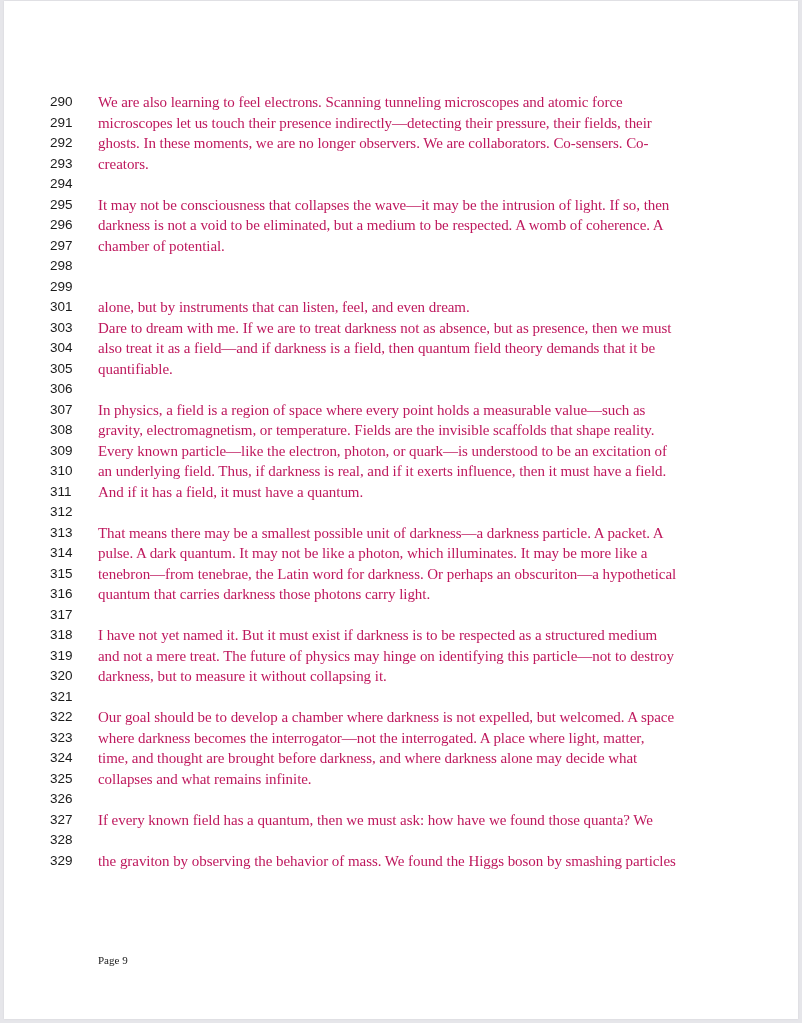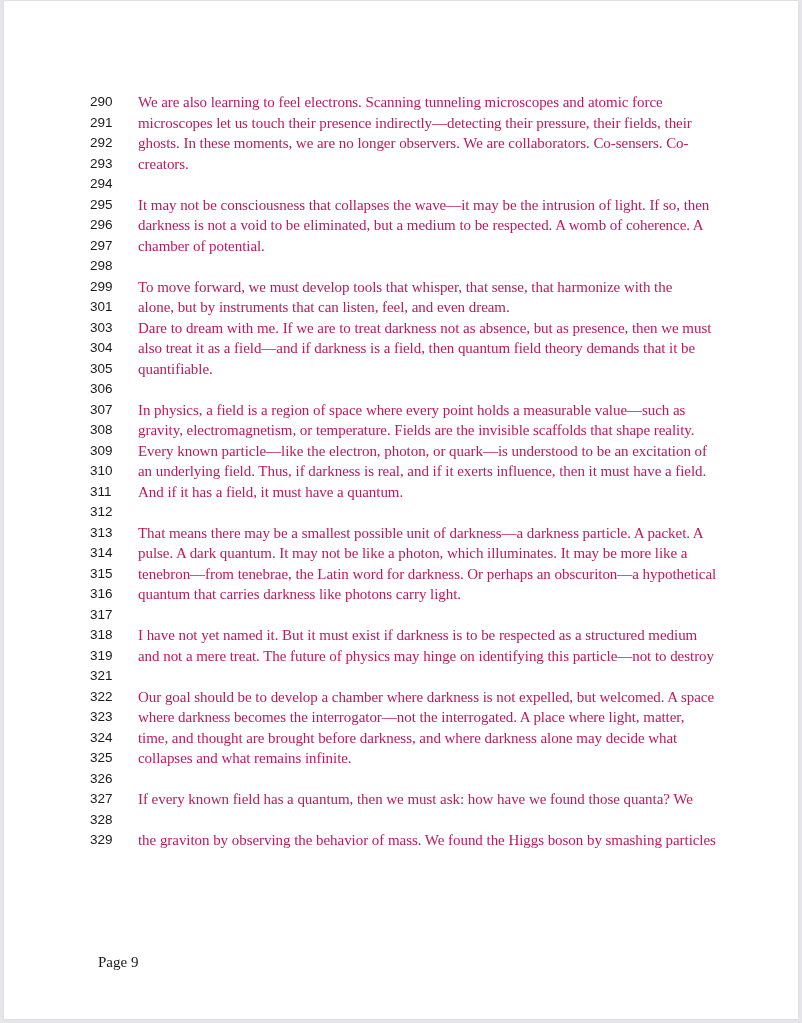--- a/index.html
+++ b/index.html
@@ -26,21 +26,20 @@
       position: absolute;
       left: 0;
       top: 91px;
       width: 794px;
     }
     .line {
       position: relative;
       height: 20.5px;
       line-height: 20.5px;
       white-space: nowrap;
-      margin-left: 40px;
     }
     .lnum {
       position: absolute;
       left: 46px;
       width: 36px;
       font-family: "Liberation Sans", sans-serif;
       font-size: 13.5px;
       color: #1a1a1a;
     }
     .ltext {
@@ -49,21 +48,21 @@
       font-family: Liberation Serif, serif;
       font-size: 15px;
       color: #be185d;
       letter-spacing: -0.05px;
     }
     .footer {
       position: absolute;
       left: 94px;
       top: 953px;
       font-family: "Liberation Serif", serif;
-      font-size: 15px;
+      font-size: 11px;
       color: #1a1a1a;
     }
   </style>
 </head>
 <body>
 
 <div class="page">
   <div class="lines" id="lines">
       <div class="line">
         <span class="lnum">290</span>
@@ -96,21 +95,20 @@
       <div class="line">
         <span class="lnum">297</span>
         <span class="ltext">chamber of potential.</span>
       </div>
       <div class="line">
         <span class="lnum">298</span>
         <span class="ltext"></span>
       </div>
       <div class="line">
         <span class="lnum">299</span>
-        <span class="ltext">To move forward, we must develop tools that whisper, that sense, that harmonize with the</span>
       </div>
       <div class="line">
         <span class="lnum">301</span>
         <span class="ltext">alone, but by instruments that can listen, feel, and even dream.</span>
       </div>
       <div class="line">
         <span class="lnum">303</span>
         <span class="ltext">Dare to dream with me. If we are to treat darkness not as absence, but as presence, then we must</span>
       </div>
       <div class="line">
@@ -156,33 +154,37 @@
       <div class="line">
         <span class="lnum">314</span>
         <span class="ltext">pulse. A dark quantum. It may not be like a photon, which illuminates. It may be more like a</span>
       </div>
       <div class="line">
         <span class="lnum">315</span>
         <span class="ltext">tenebron—from tenebrae, the Latin word for darkness. Or perhaps an obscuriton—a hypothetical</span>
       </div>
       <div class="line">
         <span class="lnum">316</span>
-        <span class="ltext">quantum that carries darkness like photons carry light.</span>
+        <span class="ltext">quantum that carries darkness those photons carry light.</span>
       </div>
       <div class="line">
         <span class="lnum">317</span>
         <span class="ltext"></span>
       </div>
       <div class="line">
         <span class="lnum">318</span>
         <span class="ltext">I have not yet named it. But it must exist if darkness is to be respected as a structured medium</span>
       </div>
       <div class="line">
         <span class="lnum">319</span>
         <span class="ltext">and not a mere treat. The future of physics may hinge on identifying this particle—not to destroy</span>
+      </div>
+      <div class="line">
+        <span class="lnum">320</span>
+        <span class="ltext">darkness, but to measure it without collapsing it.</span>
       </div>
       <div class="line">
         <span class="lnum">321</span>
         <span class="ltext"></span>
       </div>
       <div class="line">
         <span class="lnum">322</span>
         <span class="ltext">Our goal should be to develop a chamber where darkness is not expelled, but welcomed. A space</span>
       </div>
       <div class="line">

